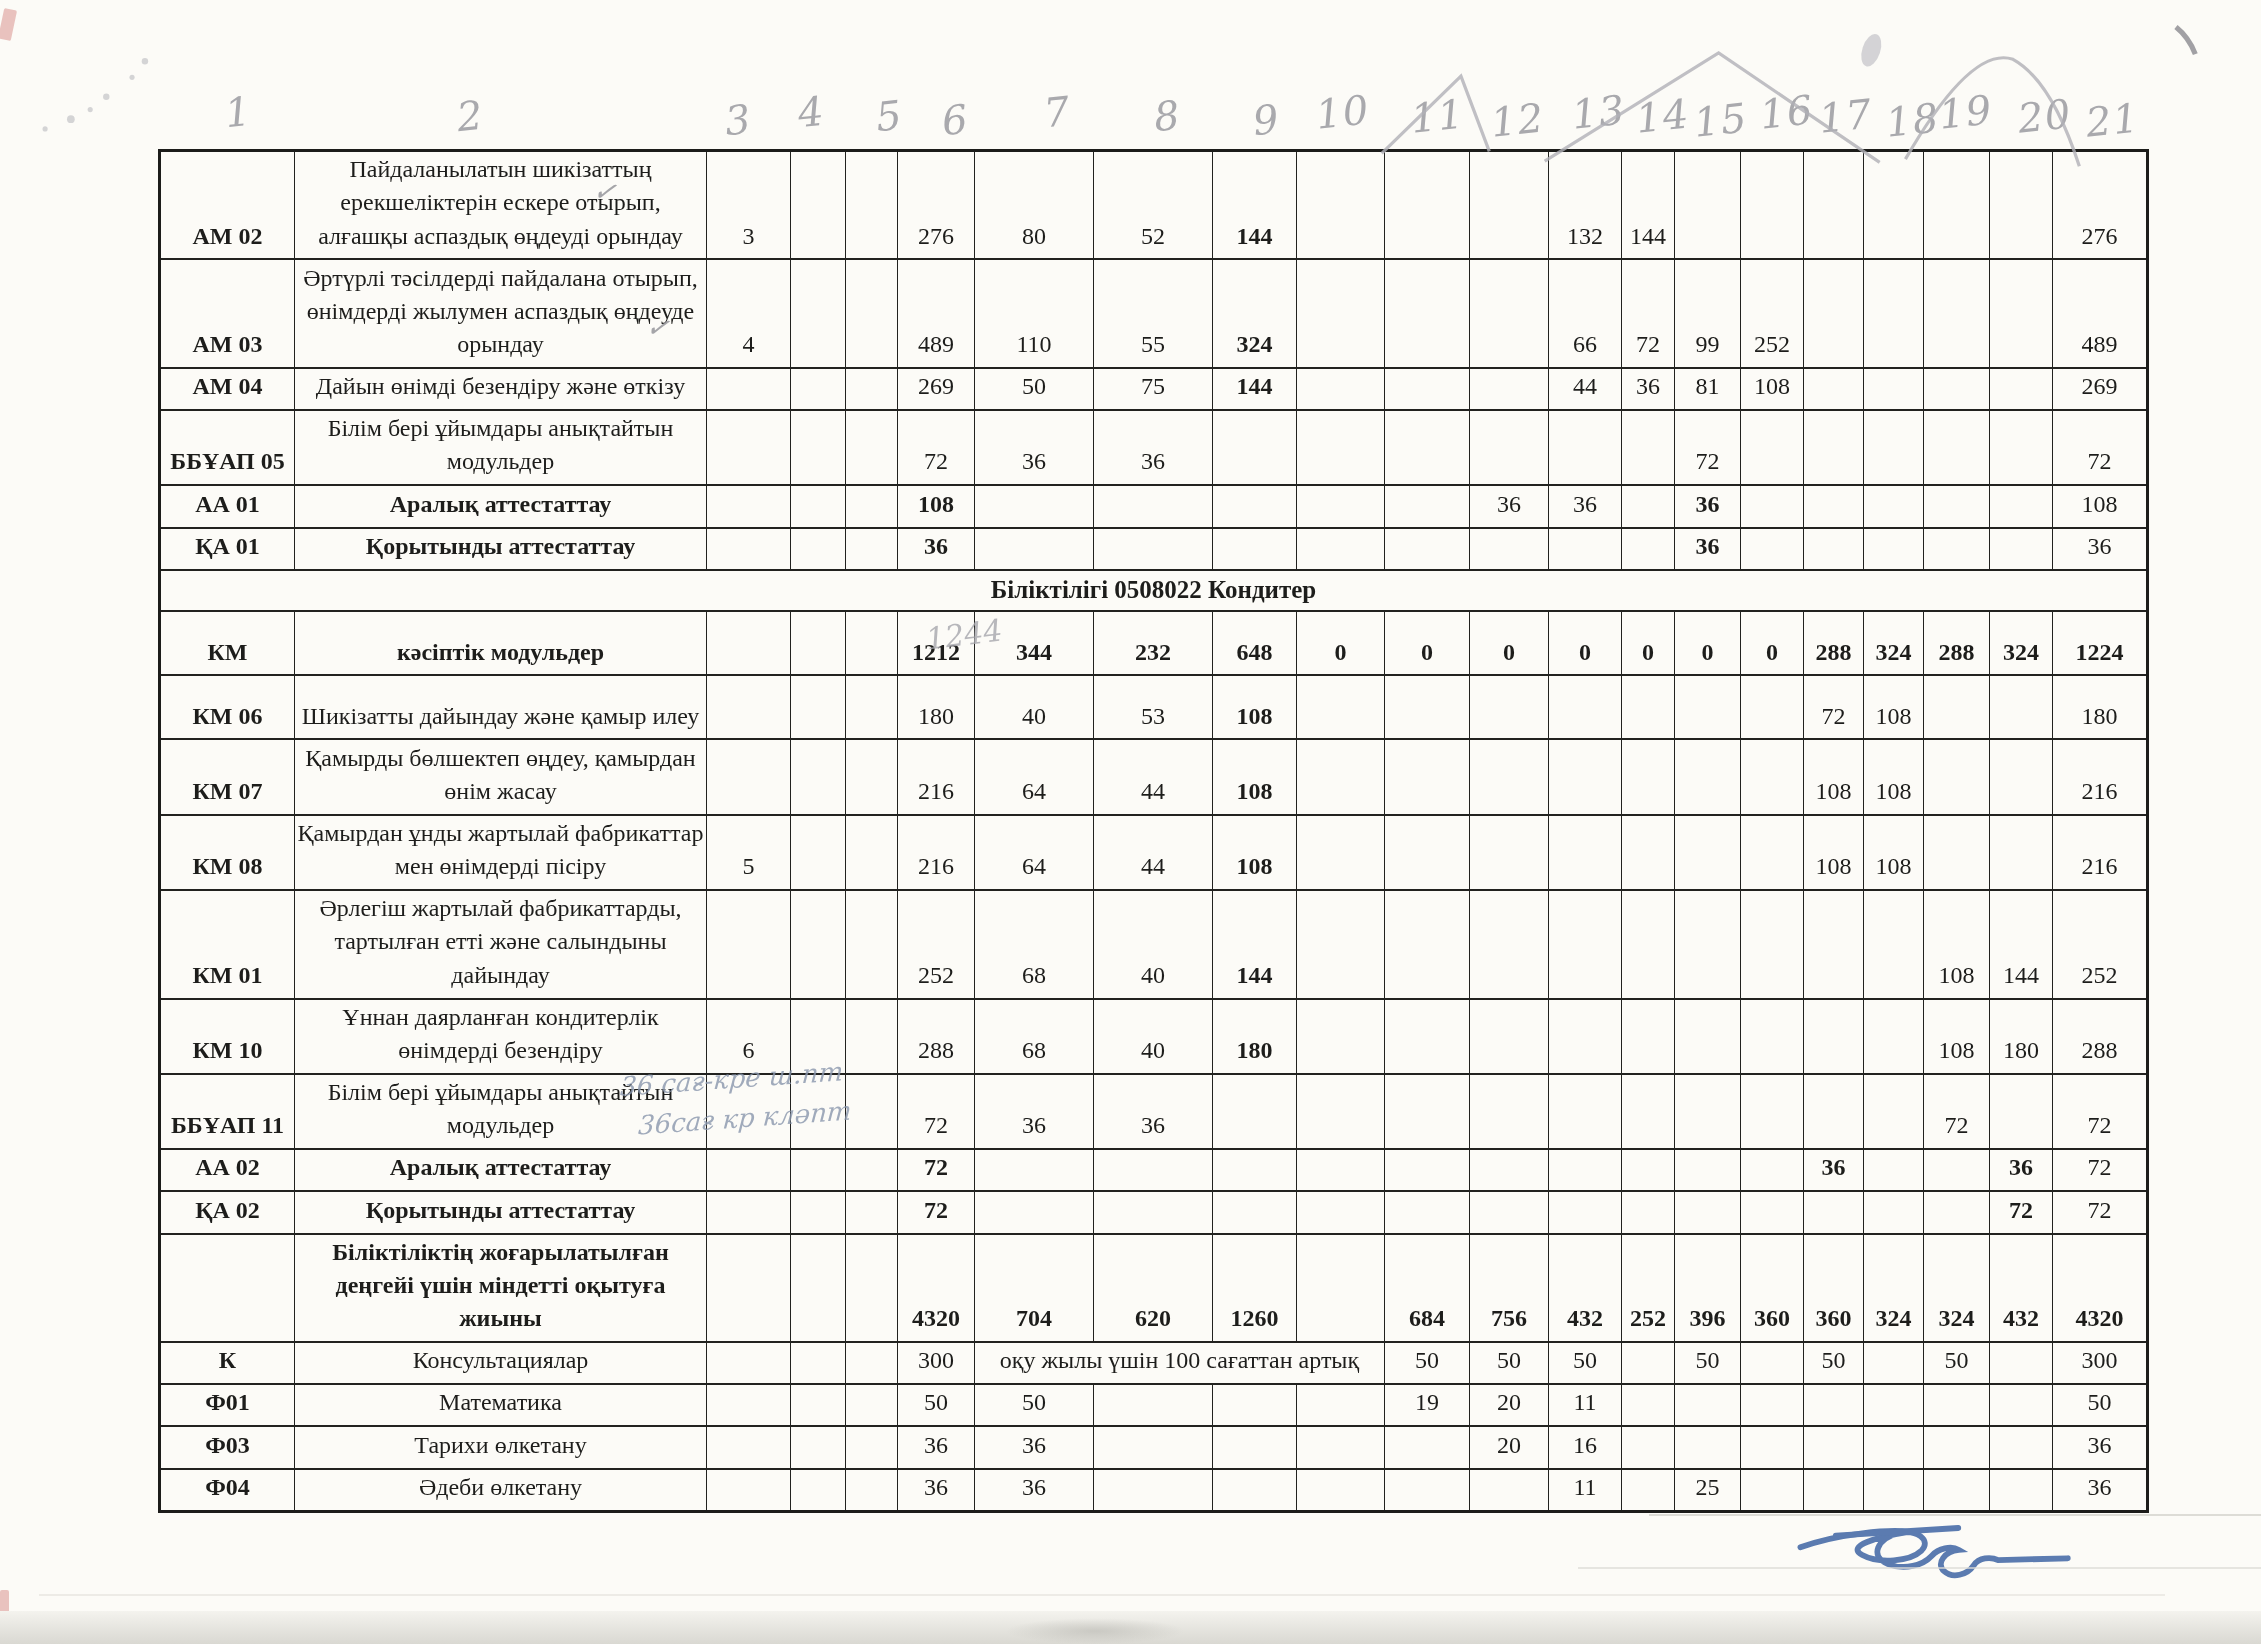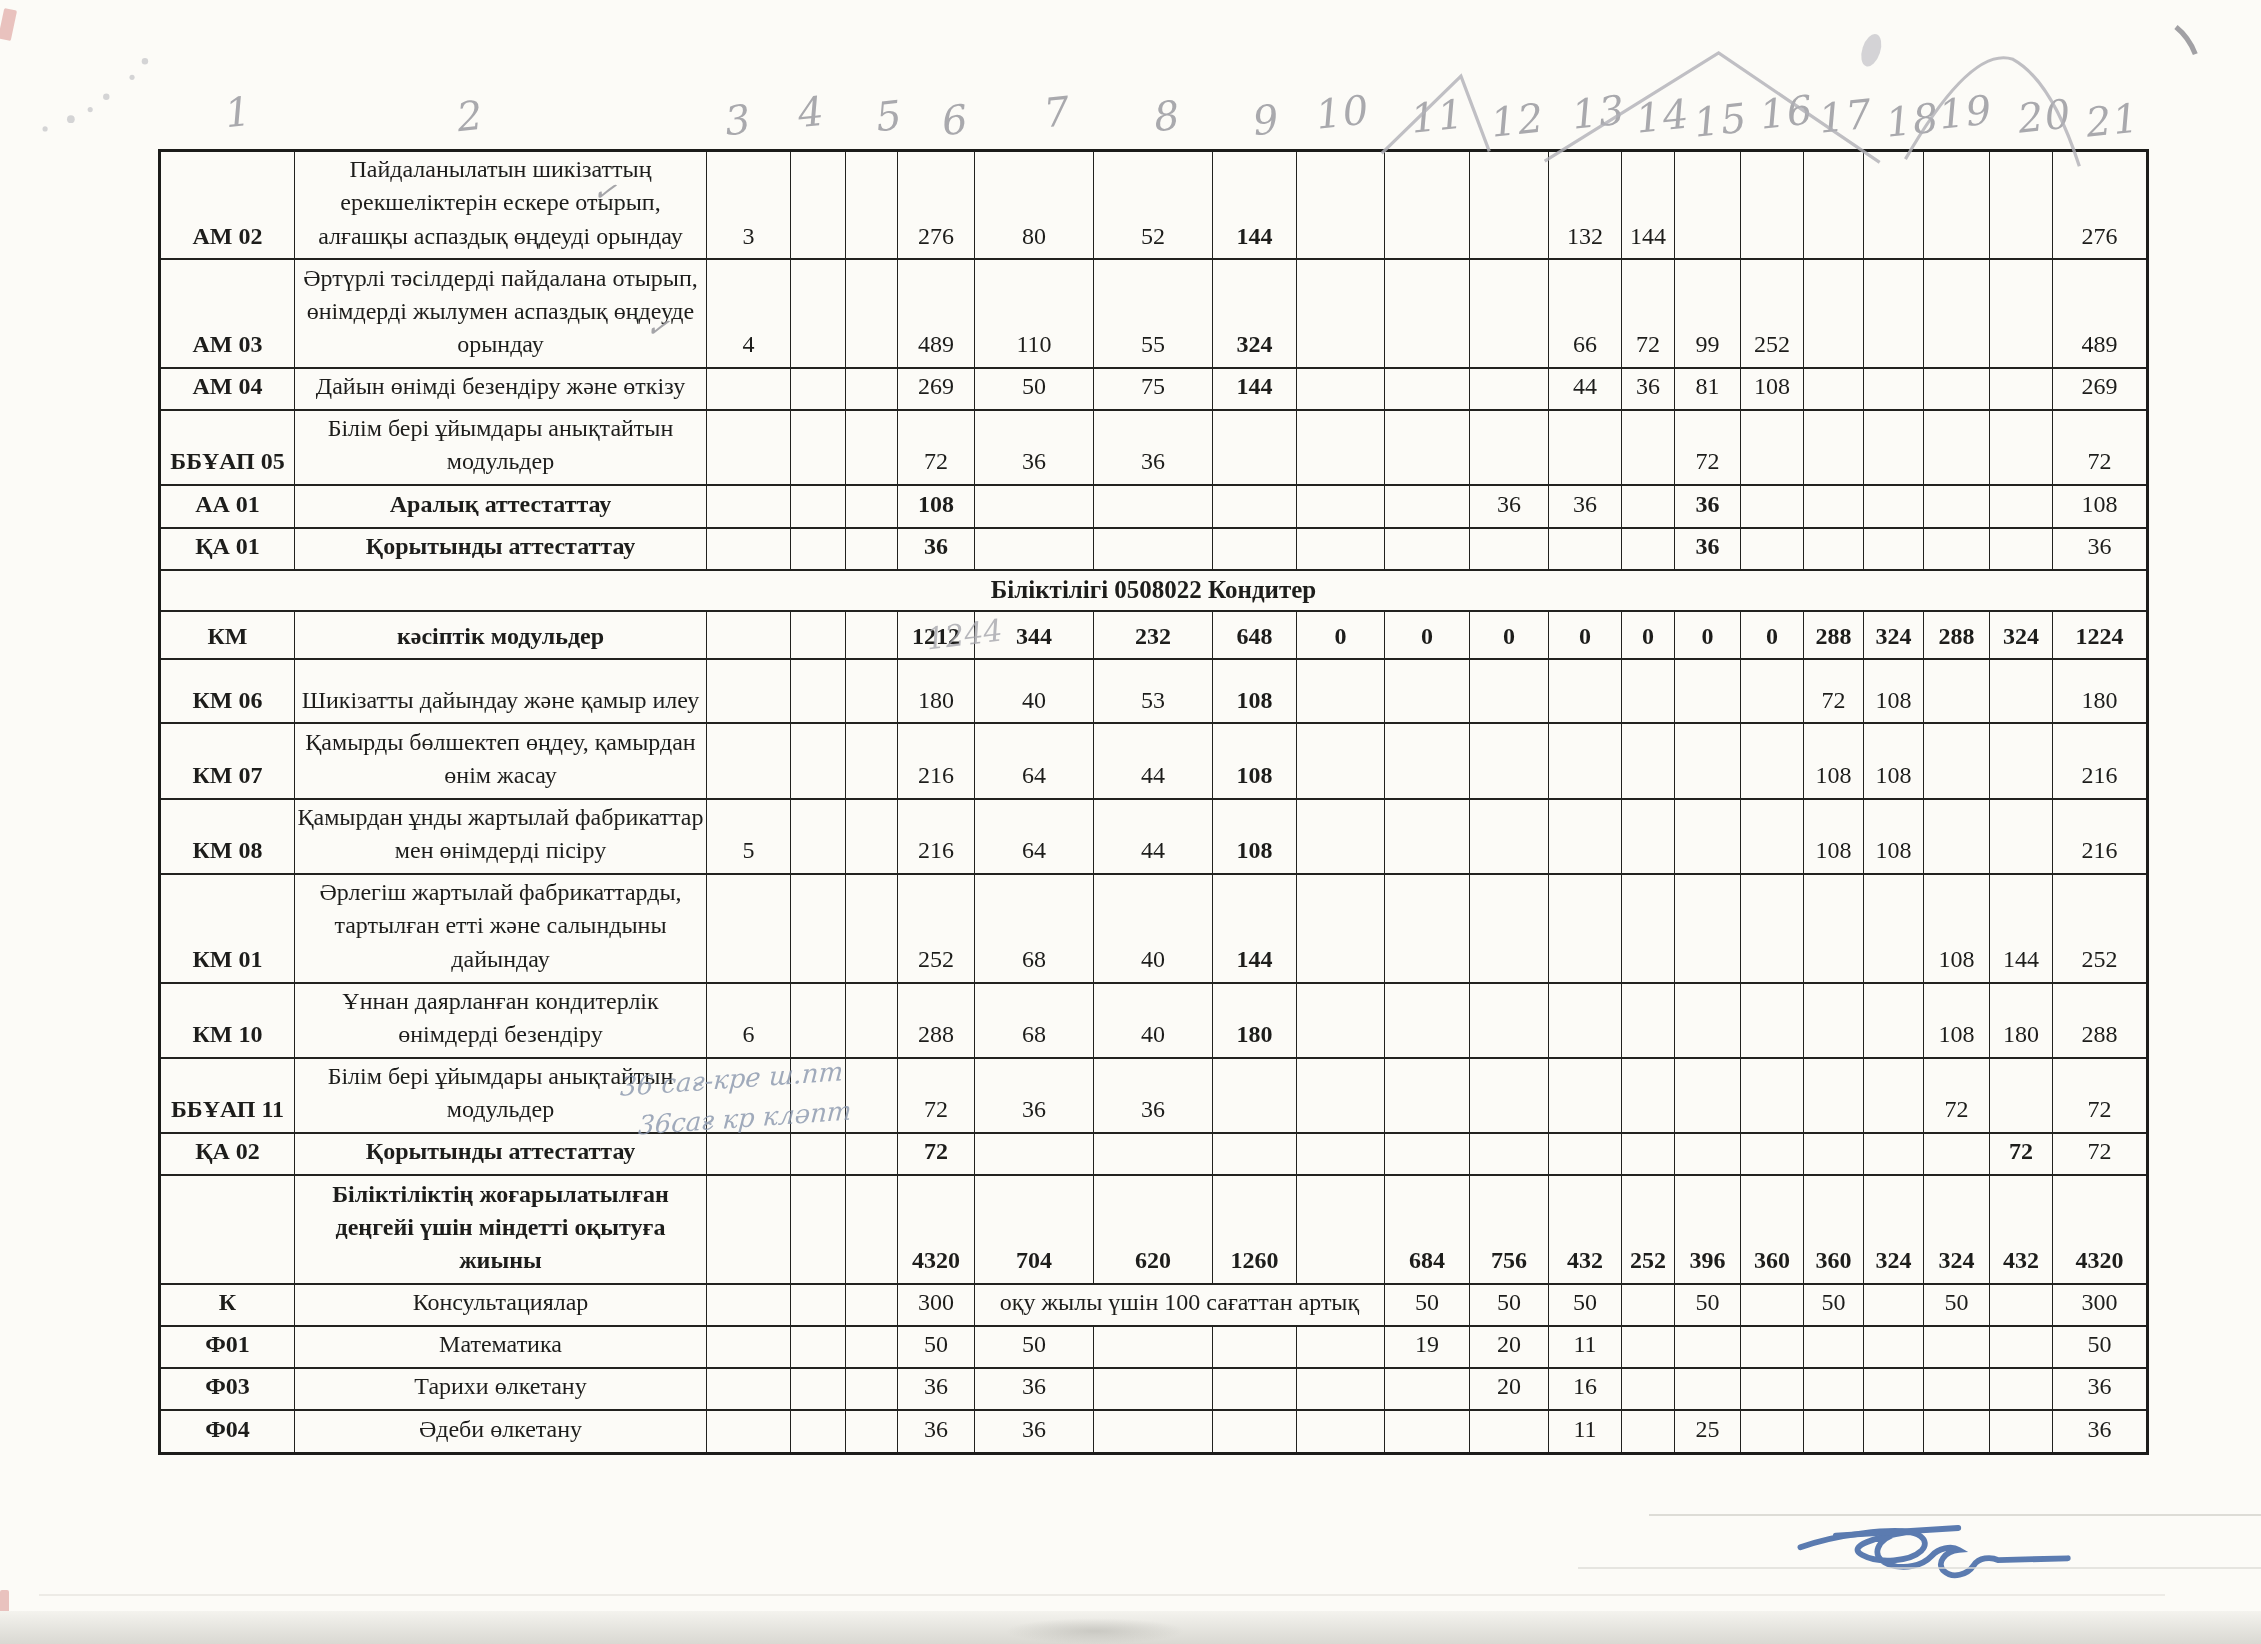--- a/index.html
+++ b/index.html
@@ -224,21 +224,21 @@
           <td></td>
           <td></td>
           <td></td>
           <td></td>
           <td></td>
           <td>36</td>
         </tr>
         <tr class="section-row" style="height: 41px;">
           <td colspan="21">Біліктілігі 0508022 Кондитер</td>
         </tr>
-        <tr class="allbold" style="height: 48px;">
+        <tr class="allbold" style="height: 64px;">
           <td class="code">КМ</td>
           <td class="title b">кәсіптік модульдер</td>
           <td></td>
           <td></td>
           <td></td>
           <td>1212</td>
           <td>344</td>
           <td>232</td>
           <td>648</td>
           <td>0</td>
@@ -383,20 +383,43 @@
           <td></td>
           <td></td>
           <td></td>
           <td></td>
           <td></td>
           <td></td>
           <td></td>
           <td></td>
           <td>72</td>
           <td></td>
+          <td>72</td>
+        </tr>
+        <tr style="height: 39px;">
+          <td class="code">АА 02</td>
+          <td class="title b">Аралық аттестаттау</td>
+          <td></td>
+          <td></td>
+          <td></td>
+          <td class="b">72</td>
+          <td></td>
+          <td></td>
+          <td></td>
+          <td></td>
+          <td></td>
+          <td></td>
+          <td></td>
+          <td></td>
+          <td></td>
+          <td></td>
+          <td class="b">36</td>
+          <td></td>
+          <td></td>
+          <td class="b">36</td>
           <td>72</td>
         </tr>
         <tr style="height: 42px;">
           <td class="code">ҚА 02</td>
           <td class="title b">Қорытынды аттестаттау</td>
           <td></td>
           <td></td>
           <td></td>
           <td class="b">72</td>
           <td></td>

